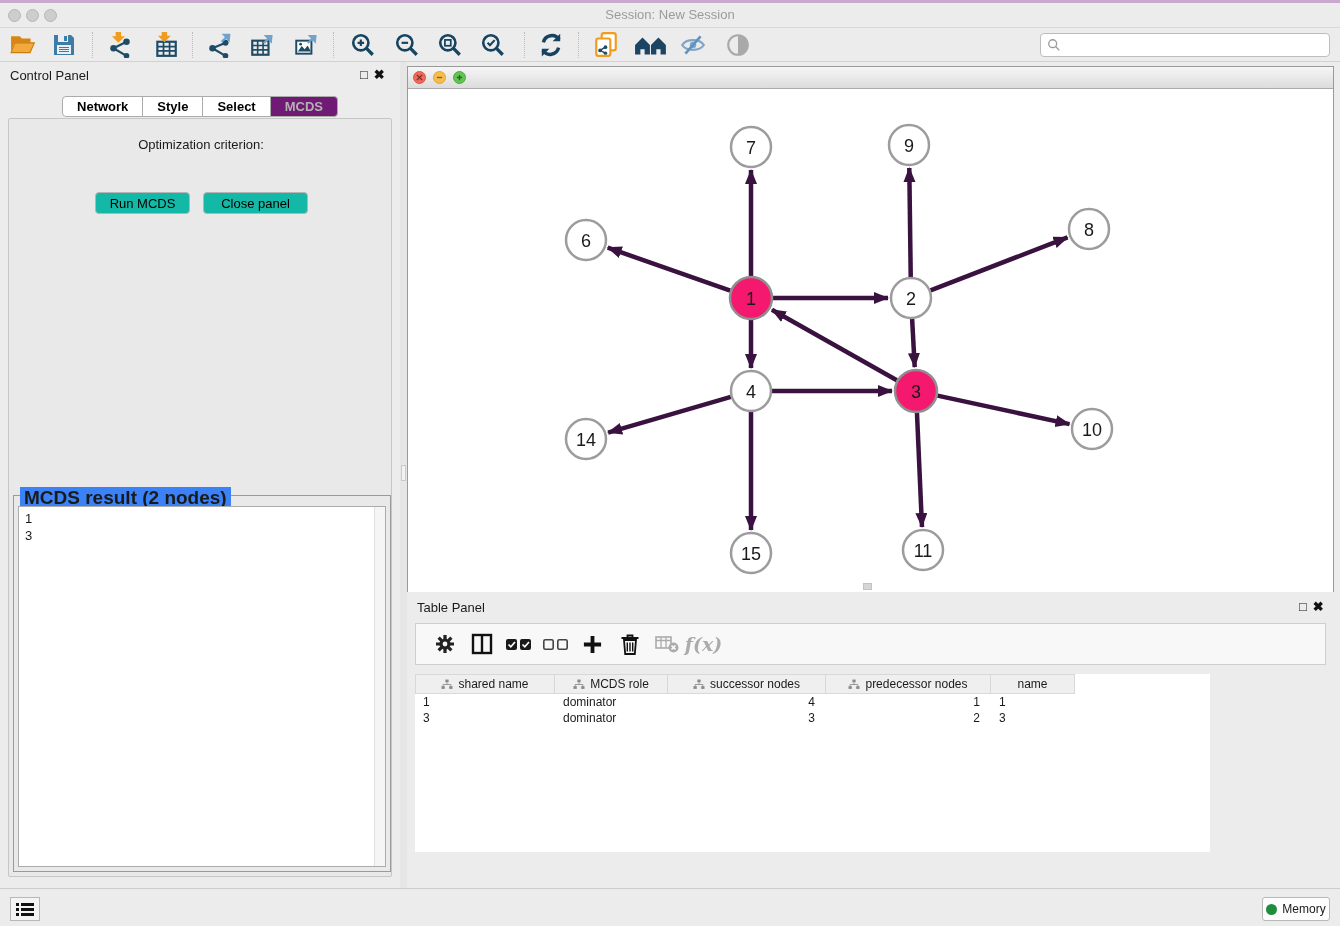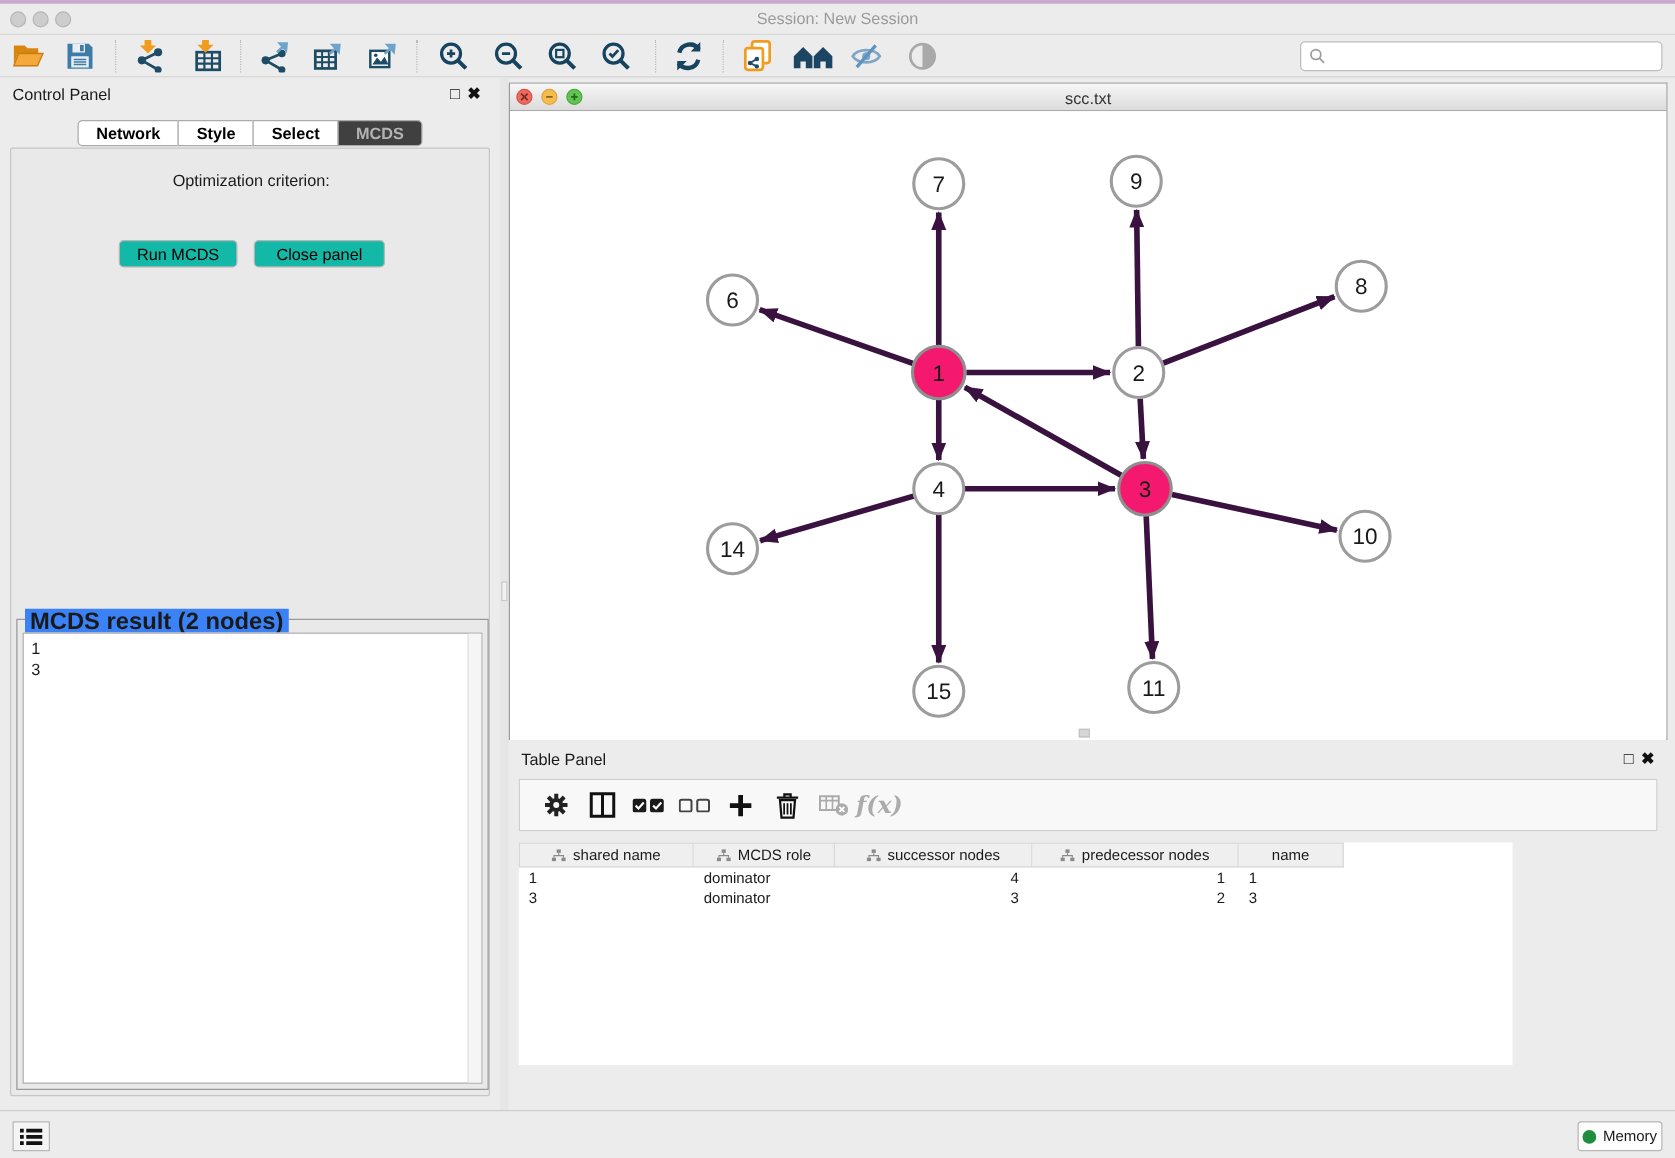--- a/index.html
+++ b/index.html
@@ -29,21 +29,21 @@
   
   #control-panel { left:0; top:62px; width:400px; height:826px; background:#ECECEC; }
   .panel-title { font-size:13px; color:#1a1a1a; }
   .panel-icons { font-size:13px; font-weight:bold; color:#111; letter-spacing:6px; }
   .panel-icons span { cursor:default; }
   #cp-tabs { left:0; top:34px; width:400px; display:flex; justify-content:center; }
   .seg { height:21px; line-height:19px; padding:0 14px; background:#fff; border:1px solid #ABABAB;
          margin-left:-1px; font-size:13px; font-weight:600; color:#000; }
   .seg:first-child { border-radius:4px 0 0 4px; margin-left:0; }
   .seg:last-child { border-radius:0 4px 4px 0; }
-  .seg-active { background:#404040; color:#B3B3B3;text-align:right; }
+  .seg-active { background:#701a75; color:#B3B3B3;text-align:right; }
   #cp-content { left:8px; top:56px; width:384px; height:759px; background:#E9E9E9;
                 border:1px solid #C6C6C6; border-radius:2px; }
   #opt-label { left:0; top:18px; width:384px; text-align:center; font-size:13px; }
   #criterion-select { left:36px; top:40px; width:312px; height:22px; background:#fff;
                       border:1px solid #B5B5B5; border-radius:4px; display:flex; align-items:center;
                       font-size:13px; padding-left:9px; }
   #criterion-select .stepper { margin-left:auto; margin-right:6px; }
   .cp-btn { top:73px; height:22px; background:#14b8a6; border:1px solid #B5B5B5; border-radius:4px;
             font-size:13px; display:flex; align-items:center; justify-content:center;
             font-family:"Liberation Sans",sans-serif; }
@@ -288,21 +288,20 @@
     <div id="tl-min" class="traffic abs">
       <svg width="7" height="7" viewBox="0 0 8 8">
           <path d="M1 4h6" stroke="#8A621B" stroke-width="1.6"></path>
         </svg>
     </div>
     <div id="tl-max" class="traffic abs">
       <svg width="7" height="7" viewBox="0 0 8 8">
           <path d="M4 1v6M1 4h6" stroke="#2B641F" stroke-width="1.6"></path>
         </svg>
     </div>
-    <div id="net-title" class="abs">scc.txt</div>
   </div>
   <div id="net-canvas" class="abs">
     <svg id="graph-svg" width="925" height="503" viewBox="0 0 925 503">
       <defs>
         <marker id="arrow" markerWidth="16" markerHeight="13" refX="14" refY="6" orient="auto" markerUnits="userSpaceOnUse">
           <path id="arrow-path" d="M0 0 L15 6 L0 12 Z" fill="#3A1240"></path>
         </marker>
       </defs>
       <g id="edge-layer">
           <line x1="343" y1="187" x2="343" y2="81" stroke="#3A1240" stroke-width="4.5" marker-end="url(#arrow)"></line>

